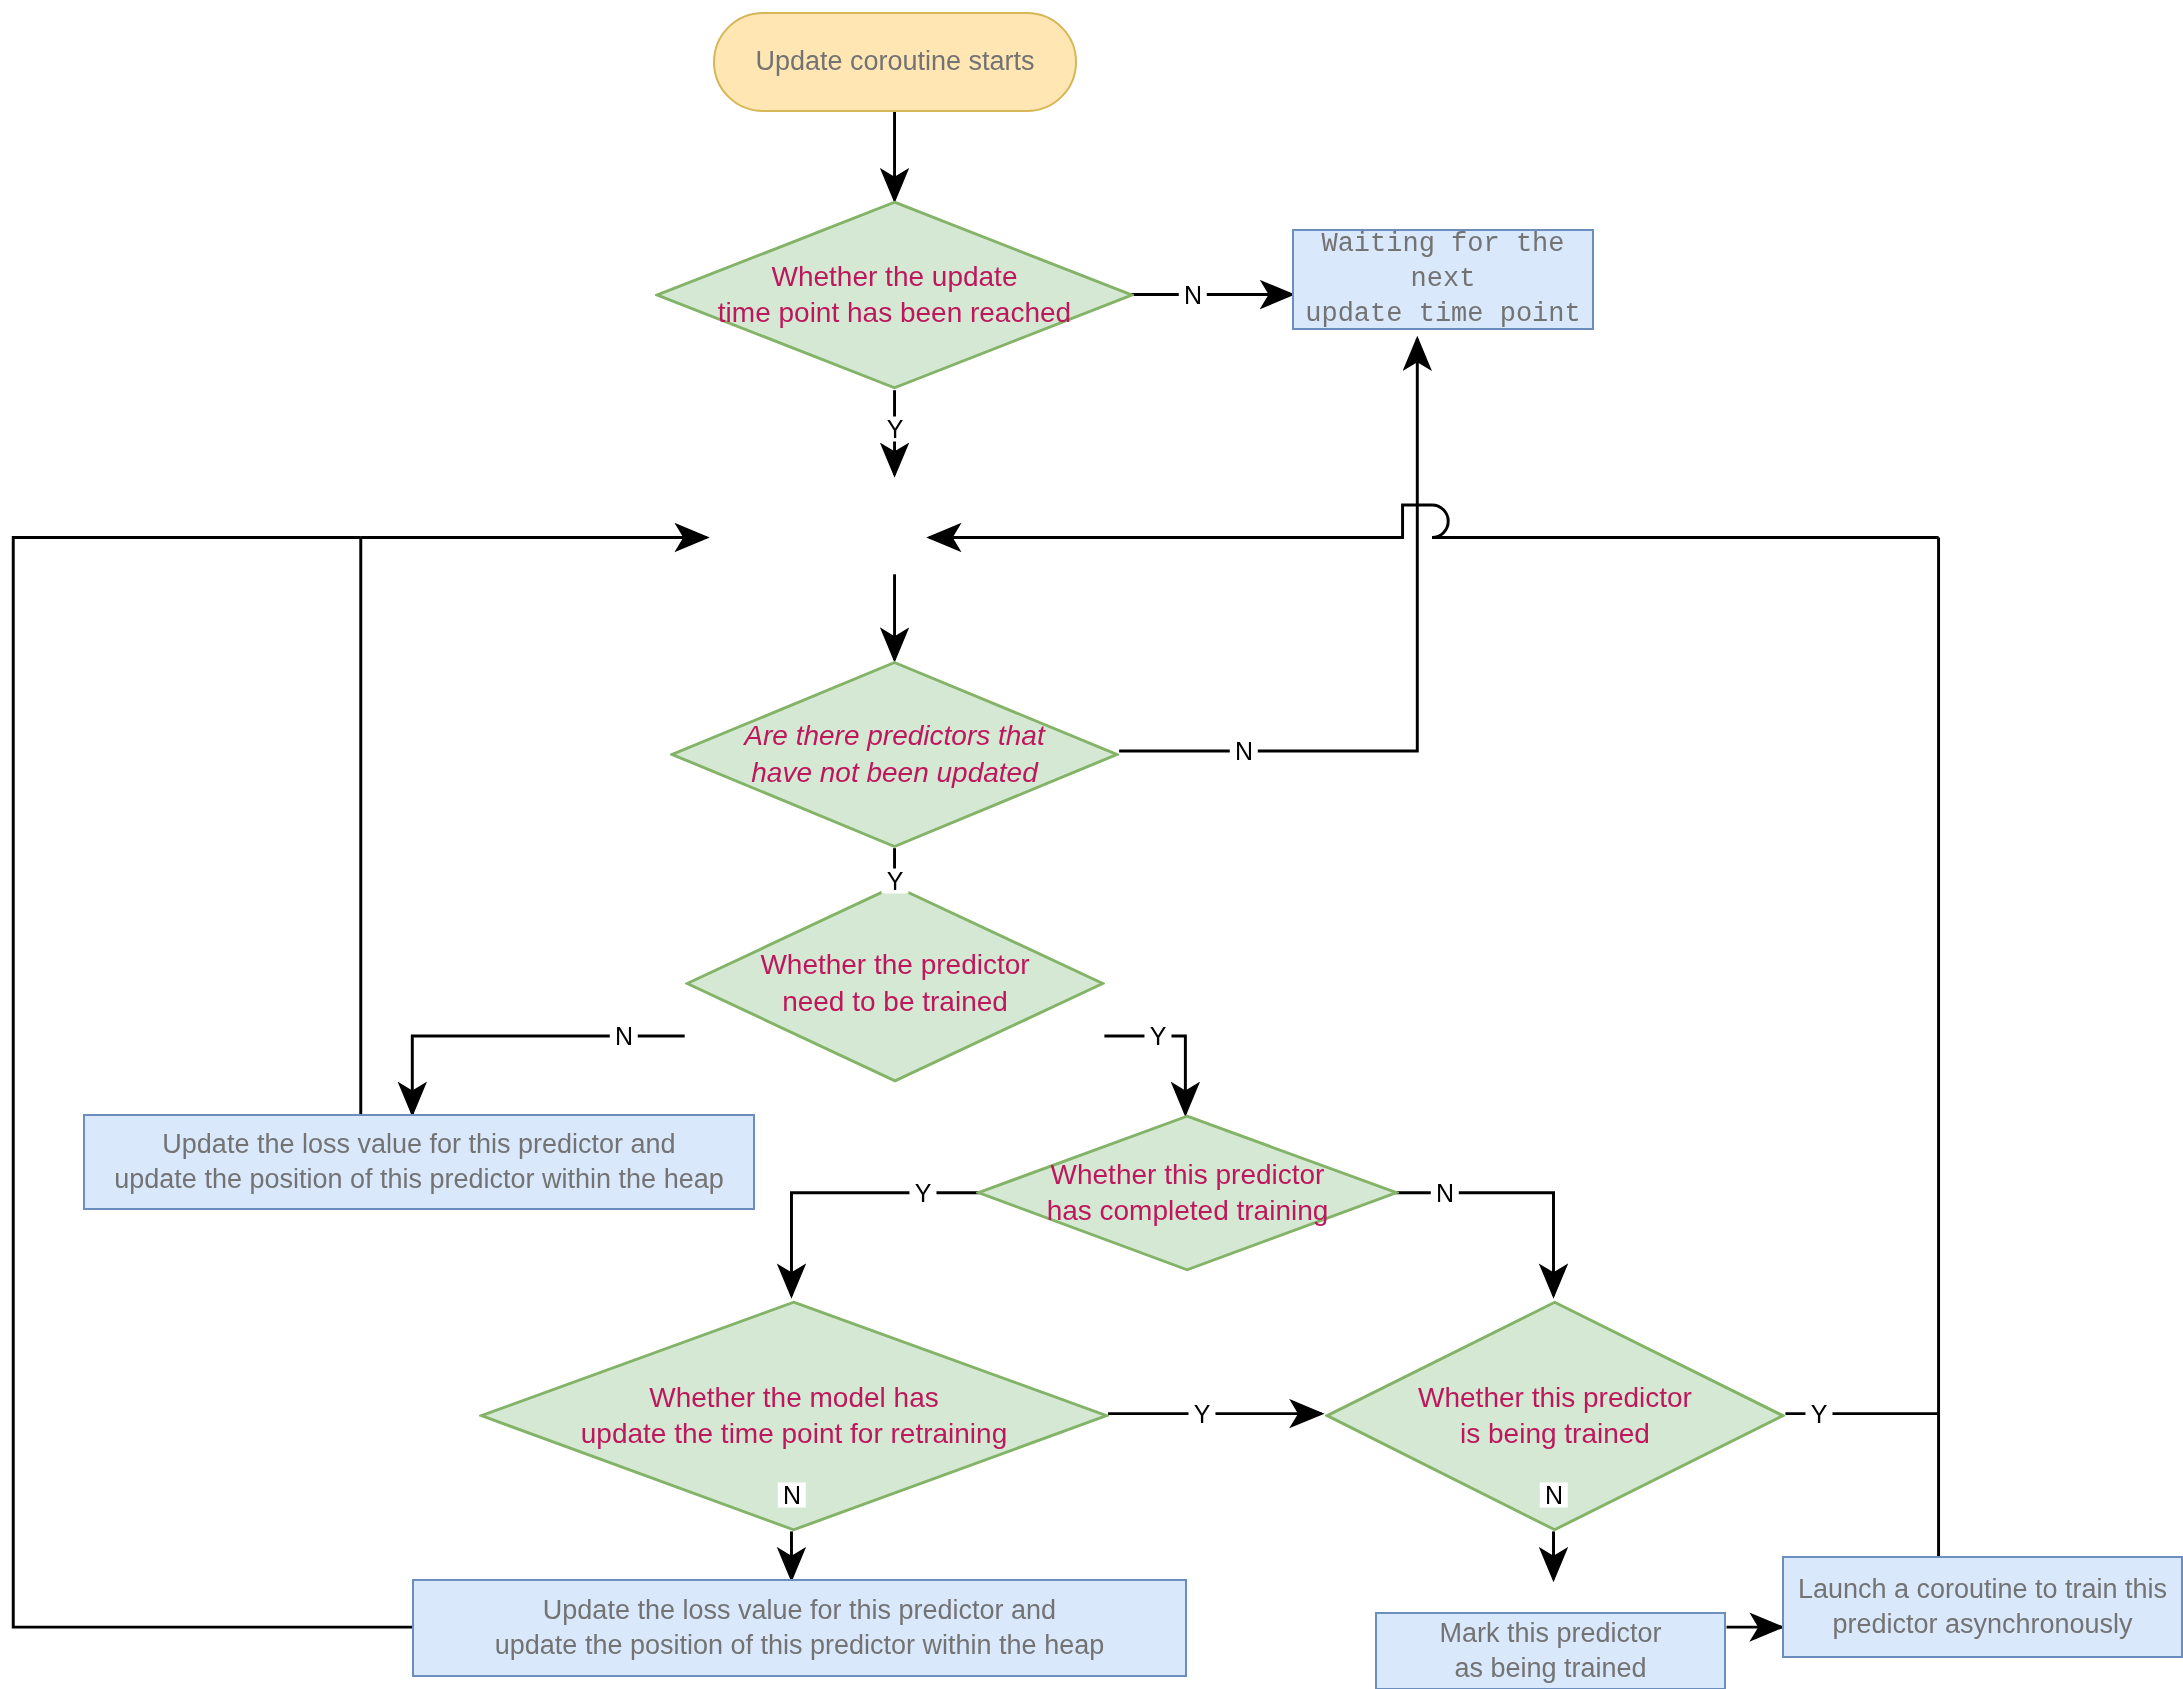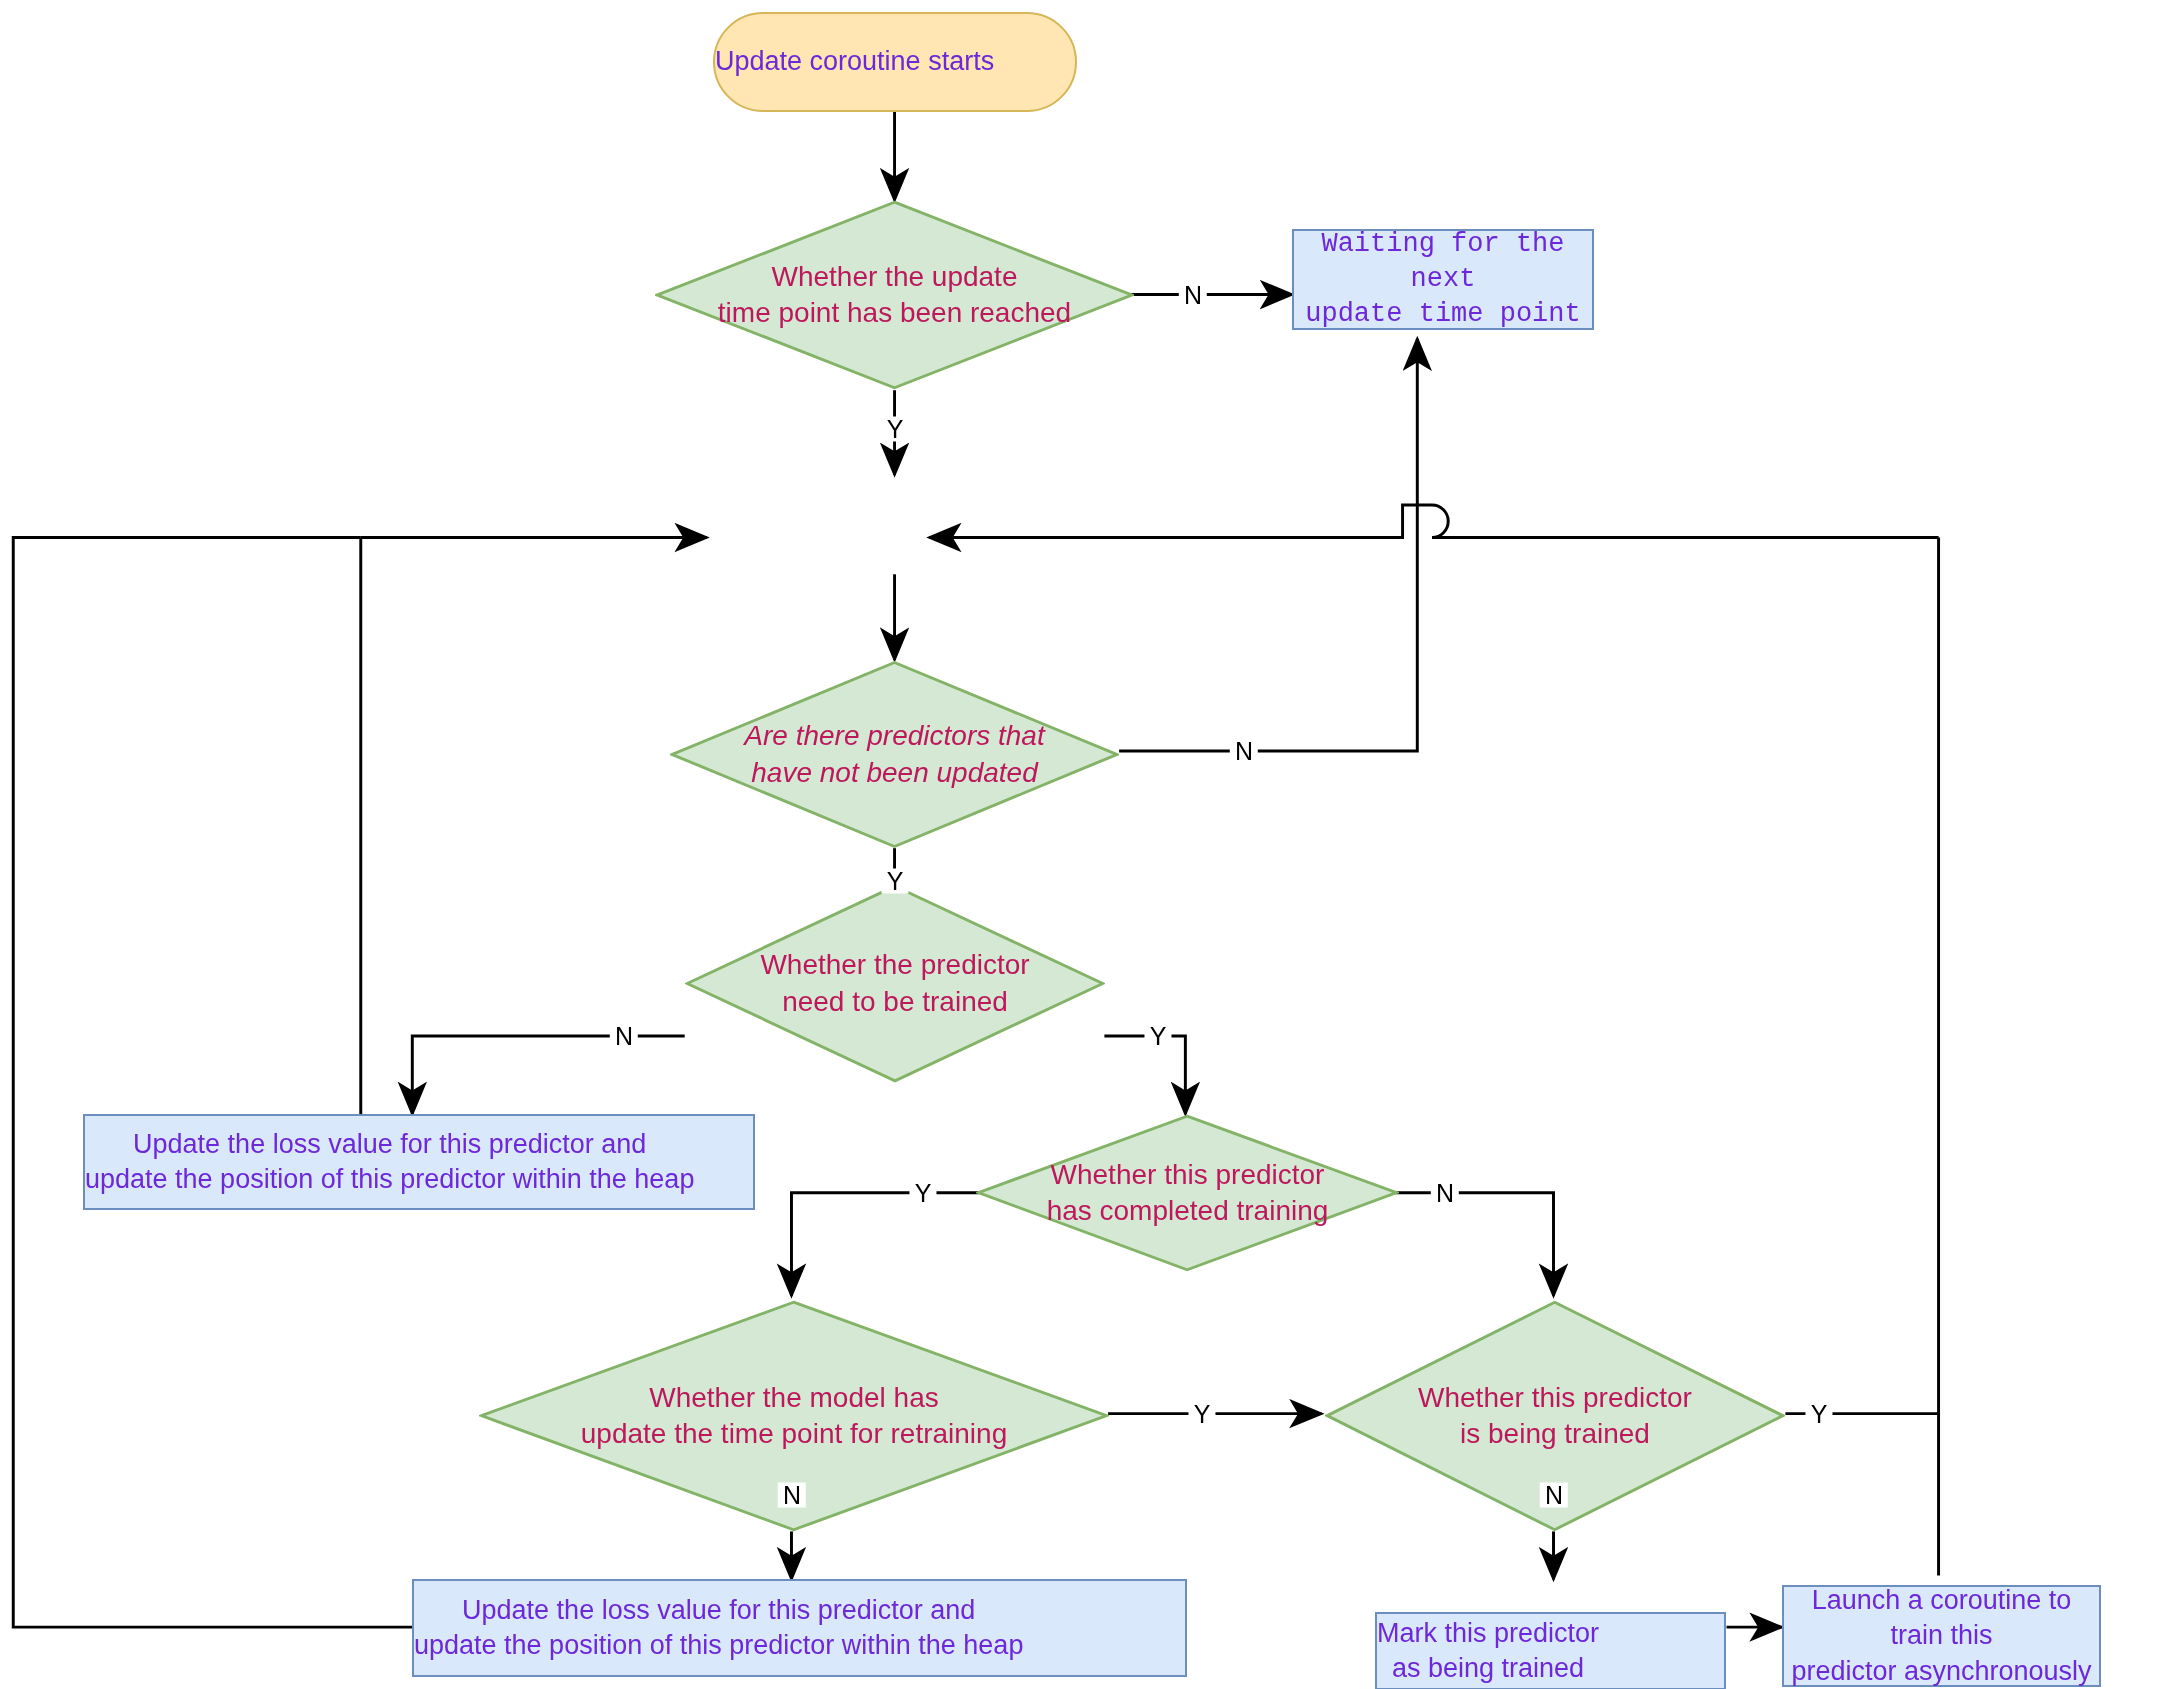--- a/index.html
+++ b/index.html
@@ -1,21 +1,21 @@
 <!DOCTYPE html>
 <html style="font-size:11.8px"><head>
 <meta charset="utf-8">
 <style>
   html,body{margin:0;padding:0;background:#ffffff;}
   body{width:2183px;height:1689px;overflow:hidden;
        font-family:"Liberation Sans","DejaVu Sans",sans-serif;}
   #canvas{position:relative;width:2183px;height:1689px;background:#fff;}
   svg#wires{position:absolute;left:0;top:0;width:2183px;height:1689px;}
   .node{position:absolute;box-sizing:border-box;display:flex;align-items:center;
-        justify-content:flex-start;text-align:center;color:#6d28d9;font-size:27px;line-height:1.30;}
+        justify-content:center;text-align:center;color:#737373;font-size:27px;line-height:1.30;}
   .proc{background:#dae8fc;border:2.2px solid #6c8ebf;}
   .term{background:#ffe6b3;border:2.2px solid #d6b656;border-radius:736px;}
   .diamond-wrap{position:absolute;}
   .diamond-wrap svg{position:absolute;left:0;top:0;}
   .diamond-label{position:absolute;left:0;top:0;width:100%;height:100%;
         display:flex;align-items:center;justify-content:center;text-align:center;
         color:#be185d;font-size:28px;line-height:1.30;pointer-events:none;}
   .elabel{position:absolute;font-size:25px;color:#000;background:#fff;
         padding:0 5.2px;line-height:1;transform:translate(-50%,-50%);}
 </style>
@@ -143,21 +143,21 @@
   <div class="node proc" style="left:412px;top:1579px;width:775px;height:98px;">
     <span style="white-space:pre-line;">Update the loss value for this predictor and
 update the position of this predictor within the heap</span>
   </div>
 
   <div class="node proc" style="left:1375px;top:1612px;width:351px;height:78px;">
     <span style="white-space:pre-line;">Mark this predictor
 as being trained</span>
   </div>
 
-  <div class="node proc" style="left:1782px;top:1556px;width:319px;height:102px;margin-top:29px;">
+  <div class="node proc" style="left:1782px;top:1556px;width:401px;height:102px;">
     <span style="white-space:pre-line;">Launch a coroutine to train this
 predictor asynchronously</span>
   </div>
 
   <span class="elabel" style="left:1193px;top:295px;">N</span>
   <span class="elabel" style="left:895px;top:429px;">Y</span>
   <span class="elabel" style="left:1244px;top:751px;">N</span>
   <span class="elabel" style="left:895px;top:881px;">Y</span>
   <span class="elabel" style="left:624px;top:1036px;">N</span>
   <span class="elabel" style="left:1158px;top:1036px;">Y</span>

